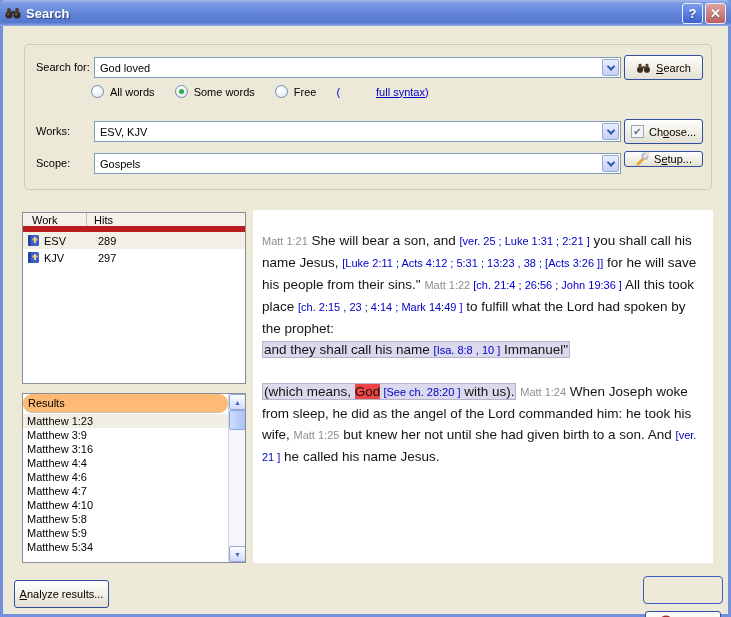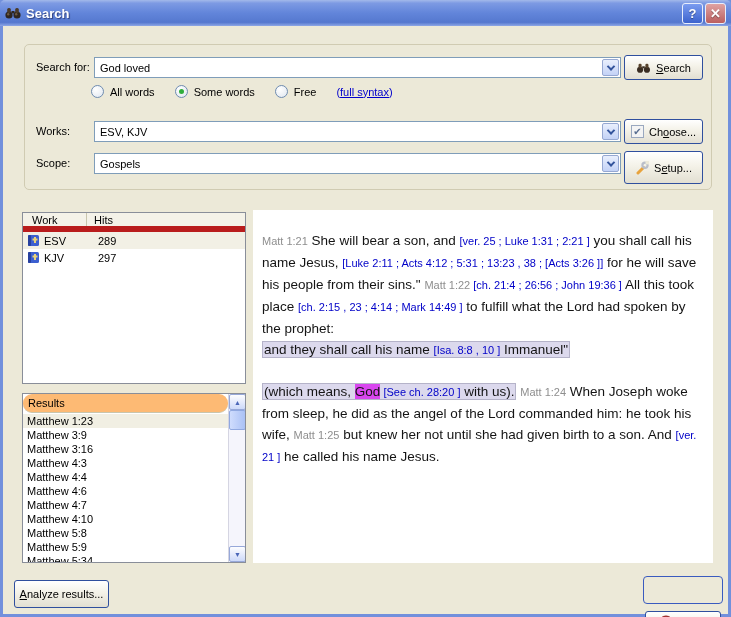--- a/index.html
+++ b/index.html
@@ -45,21 +45,21 @@
 
   
   .mode-row { position:absolute; left:88px; top:59px; display:flex; align-items:center;
     gap:8px; font-size:11px; }
   .radio-group { display:flex; align-items:center; gap:6px; margin-right:12px; }
   .radio { width:13px; height:13px; border-radius:50%; border:1px solid #6f8cb0;
     background:radial-gradient(circle at 35% 30%,#ffffff,#dfe6ef); position:relative; }
   .radio.on::after { content:""; position:absolute; left:3px; top:3px; width:5px; height:5px;
     border-radius:50%; background:#2fae3c; }
   .syntax-link { color:#0000cc; }
-  .syntax-link .link-mid { text-decoration:underline; }
+  .syntax-link .link-mid { text-decoration:underline;padding-left:36px; }
 
   
   .panel { position:absolute; background:#fff; border:1px solid #898e99; overflow:hidden; }
   .hits-panel { left:19px; top:186px; width:224px; height:172px; }
   .tbl-header { display:flex; height:19px; background:#f4f2e8; border-bottom:6px solid #b91c1c;
     font-size:11px; align-items:center; }
   .tbl-header .c1 { width:64px; padding-left:9px; border-right:1px solid #c8c5ad; height:100%;
     display:flex; align-items:center; }
   .tbl-header .c2 { padding-left:7px; }
   .tbl-row { display:flex; align-items:center; height:17px; font-size:11px; }
@@ -85,21 +85,21 @@
   .sthumb { position:absolute; left:0; top:16px; width:17px; height:20px;
     background:linear-gradient(90deg,#cfdcfd,#aac1f5); border:1px solid #90a8e0; border-radius:2px; }
 
   
   .passage { position:absolute; left:250px; top:184px; width:460px; height:353px; background:#fff;
     padding:20px 9px; font-size:13.5px; line-height:21px; color:#141414; overflow:hidden; }
   .para { margin:0; }
   .spacer { height:20px; }
   .run-verse { color:#8e8e8e; font-size:11px; }
   .run-ref { color:#0000c8; font-size:11px; }
-  .run-hit { background:#d946ef; }
+  .run-hit { background:#ef4444; }
   .seg.hl { background:#dcd9ed; border:1px solid #b5b3c9; padding:0 1px;
     box-decoration-break:clone; -webkit-box-decoration-break:clone; }
 
   
   .analyze-btn { left:11px; top:554px; width:95px; height:28px; }
   .close-ring { left:640px; top:550px; width:80px; height:28px; }
   .close-icon { width:16px; height:16px; }
 </style>
 </head>
 <body>
@@ -171,21 +171,21 @@
       <span><span>Ch</span><span class="accel">o</span><span>ose...</span></span>
     </div>
 
     <span class="fld-label" style="left:33px; top:131px;">Scope:</span>
     <div class="combo" style="left:91px; top:127px; width:527px;">
       <span>Gospels</span>
       <span class="combo-arrow">
           <span class="chev"></span>
         </span>
     </div>
-    <div class="xp-btn" style="left:621px; top:125px; width:79px; height:33px;text-align:right;">
+    <div class="xp-btn" style="left:621px; top:125px; width:79px; height:16px;text-align:right;">
       <svg width="14" height="14" viewBox="0 0 14 14">
         <line x1="3" y1="12" x2="8.5" y2="6.5" stroke="#e8a33d" stroke-width="3" stroke-linecap="round"></line>
         <circle cx="10" cy="4.2" r="2.6" fill="none" stroke="#b9bec9" stroke-width="2.2"></circle>
         <rect x="10.5" y="0" width="4" height="3.4" fill="#ece9d8"></rect>
       </svg>
       <span><span>S</span><span class="accel">e</span><span>tup...</span></span>
     </div>
 
     <div class="panel hits-panel">
       <div class="tbl-header">
@@ -215,21 +215,20 @@
           </div>
         </div>
     </div>
 
     <div class="panel results-panel">
       <div class="res-header">Results</div>
       <div class="res-list">
           <div class="list-item selected">Matthew 1:23</div>
           <div class="list-item">Matthew 3:9</div>
           <div class="list-item">Matthew 3:16</div>
-          <div class="list-item">Matthew 4:3</div>
           <div class="list-item">Matthew 4:4</div>
           <div class="list-item">Matthew 4:6</div>
           <div class="list-item">Matthew 4:7</div>
           <div class="list-item">Matthew 4:10</div>
           <div class="list-item">Matthew 5:8</div>
           <div class="list-item">Matthew 5:9</div>
           <div class="list-item">Matthew 5:34</div>
         </div>
       <div class="sbar">
         <div class="sbtn up">▲</div>

